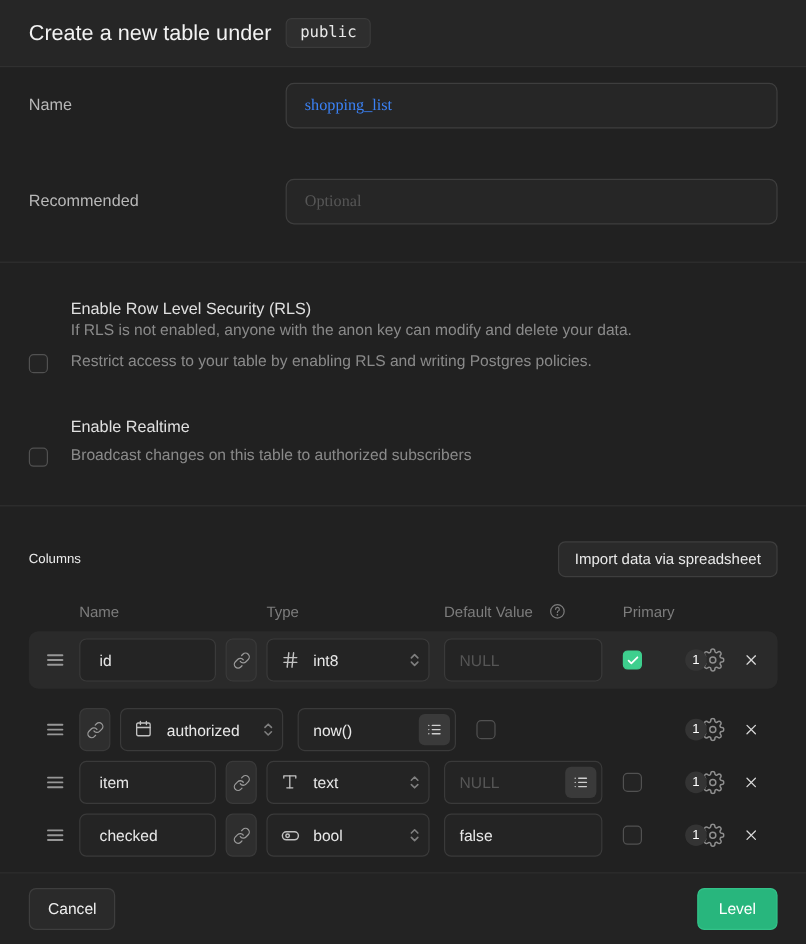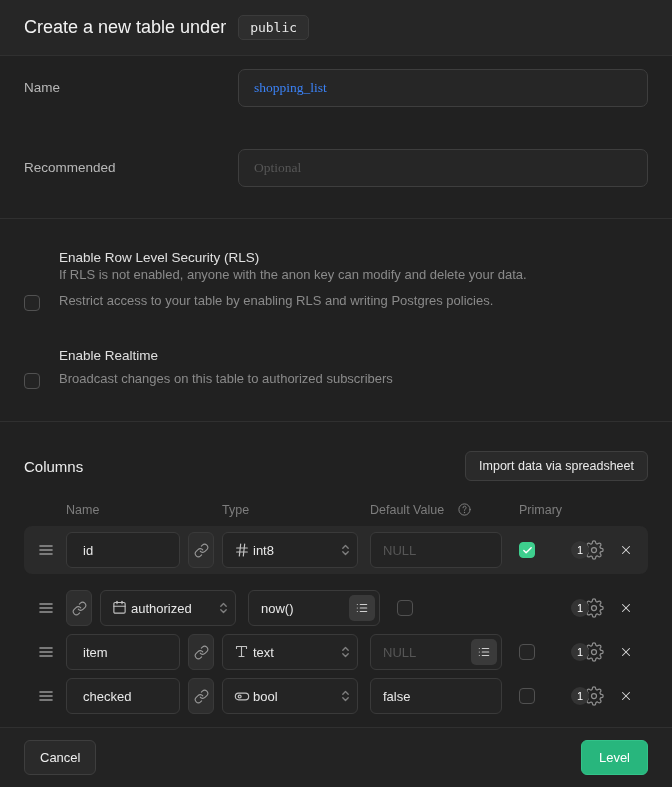--- a/index.html
+++ b/index.html
@@ -38,21 +38,21 @@
   .checkbox.checked svg { display:block; }
   .toggle-label-row { display:flex; align-items:center; gap:10px; }
   .toggle-label { font-size:13.5px; color:#e0e0e0; }
   .badge-pill { font-size:12px; color:#dcdcdc; border:1px solid #4e4e4e; background:#272727;
     border-radius:999px; padding:3px 11px; }
   .toggle-desc { font-size:13px; color:#8a8a8a; line-height:20px; margin-top:6px; }
 
   
   .columns-section { flex:1; padding:29px 24px 0; border-bottom:1px solid #303030; overflow:hidden; }
   .columns-title-row { display:flex; align-items:center; justify-content:space-between; }
-  .columns-title { font-size:15px; color:#ededed; }
+  .columns-title { font-size:11px; color:#ededed; }
   .btn-secondary { background:#2a2a2a; border:1px solid #3e3e3e; border-radius:6px; padding:7px 13px;
     font-size:12.5px; color:#eaeaea; font-family:inherit; cursor:pointer; }
 
   .cols-header { display:flex; align-items:center; margin-top:21px; margin-bottom:9px;
     padding:0 14px; font-size:12.5px; color:#7d7d7d; }
   .c-handle { width:16px; margin-right:12px; flex:none; }
   .c-name   { width:114px; margin-right:8px; flex:none; }
   .c-link   { width:26px; margin-right:8px; flex:none; }
   .c-type   { width:136px; margin-right:12px; flex:none; }
   .c-default{ width:132px; margin-right:17px; flex:none; display:flex; align-items:center; gap:13px; }
@@ -62,21 +62,21 @@
   .col-row { display:flex; align-items:center; height:40px; padding:0 14px; margin-bottom:4px; }
   .col-row.highlighted { height:48px; background:#2a2a2a; border-radius:8px; margin-bottom:14px; }
   .drag-handle { width:16px; margin-right:12px; flex:none; color:#979797; display:flex; cursor:grab; }
   .row-input { width:114px; margin-right:8px; flex:none; height:36px; background:#242424;
     border:1px solid #3a3a3a; border-radius:6px; padding:0 16px; color:#e8e8e8; font-size:13px;
     font-family:inherit; outline:none; }
   .link-btn { width:26px; margin-right:8px; flex:none; height:36px; background:#2e2e2e;
     border:1px solid #3a3a3a; border-radius:6px; color:#9a9a9a; display:flex; align-items:center;
     justify-content:center; cursor:pointer; }
   .type-select { width:136px; margin-right:12px; flex:none; height:36px; background:#242424;
-    border:1px solid #3a3a3a; border-radius:6px; display:flex; align-items:center; gap:3px;
+    border:1px solid #3a3a3a; border-radius:6px; display:flex; align-items:center; gap:11px;
     padding:0 7px 0 11px; cursor:pointer; }
   .type-icon { width:16px; height:16px; flex:none; color:#c2c2c2; display:flex; }
   .type-select-value { flex:1; font-size:13px; color:#e8e8e8; white-space:nowrap; overflow:hidden; }
   .chevrons { flex:none; color:#7f7f7f; display:flex; }
   .default-wrap { width:132px; margin-right:17px; flex:none; position:relative; }
   .default-input { width:100%; height:36px; background:#242424; border:1px solid #3a3a3a; border-radius:6px;
     padding:0 36px 0 12px; color:#e8e8e8; font-size:13px; font-family:inherit; outline:none; }
   .default-input.no-menu { padding-right:12px; }
   .default-input::placeholder { color:#565656; }
   .default-input.disabled { color:#565656; }

